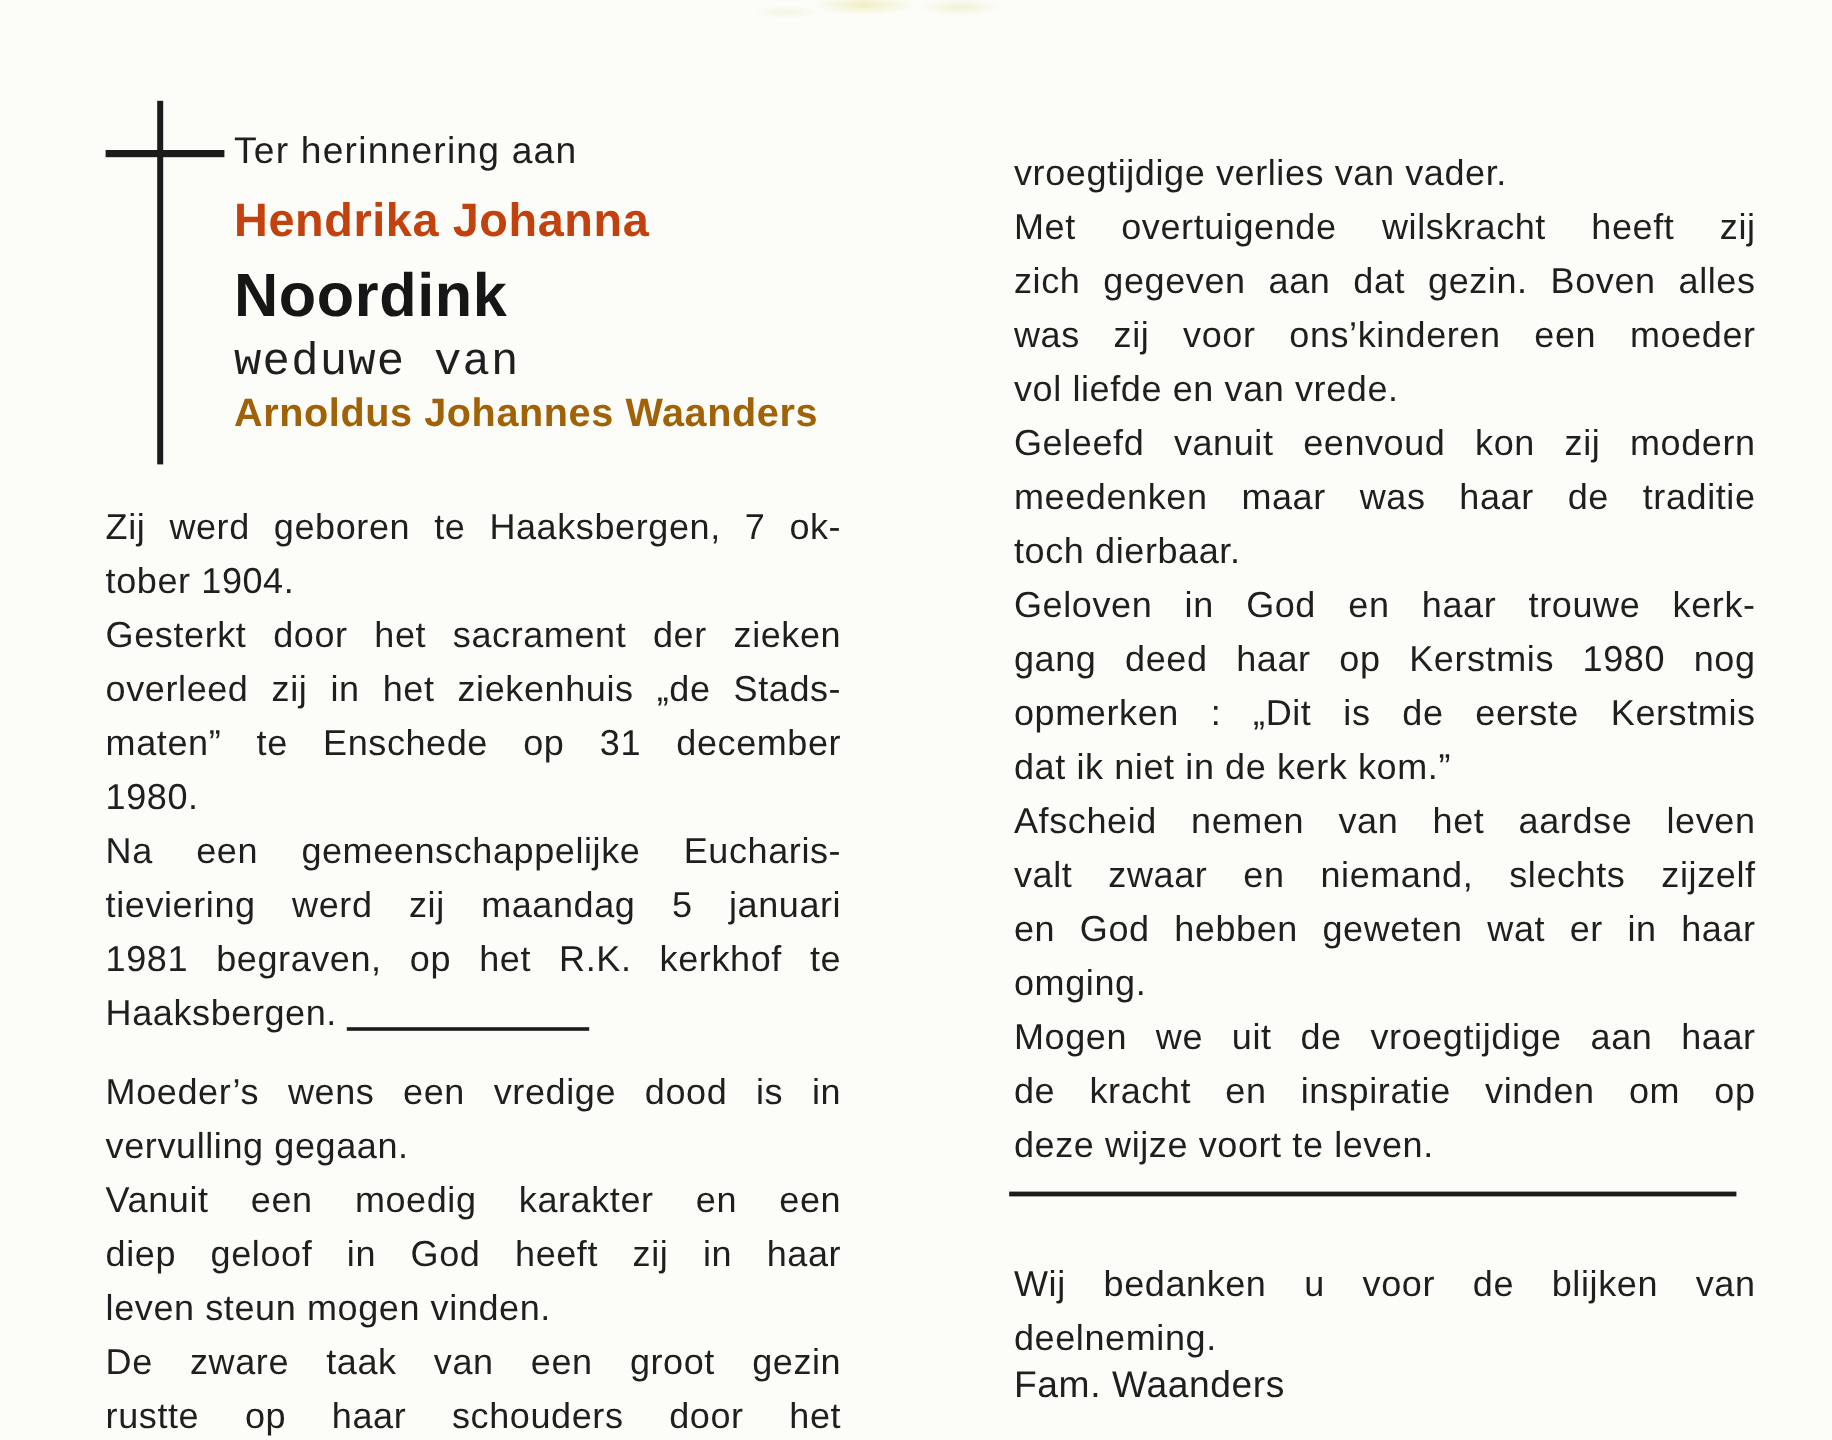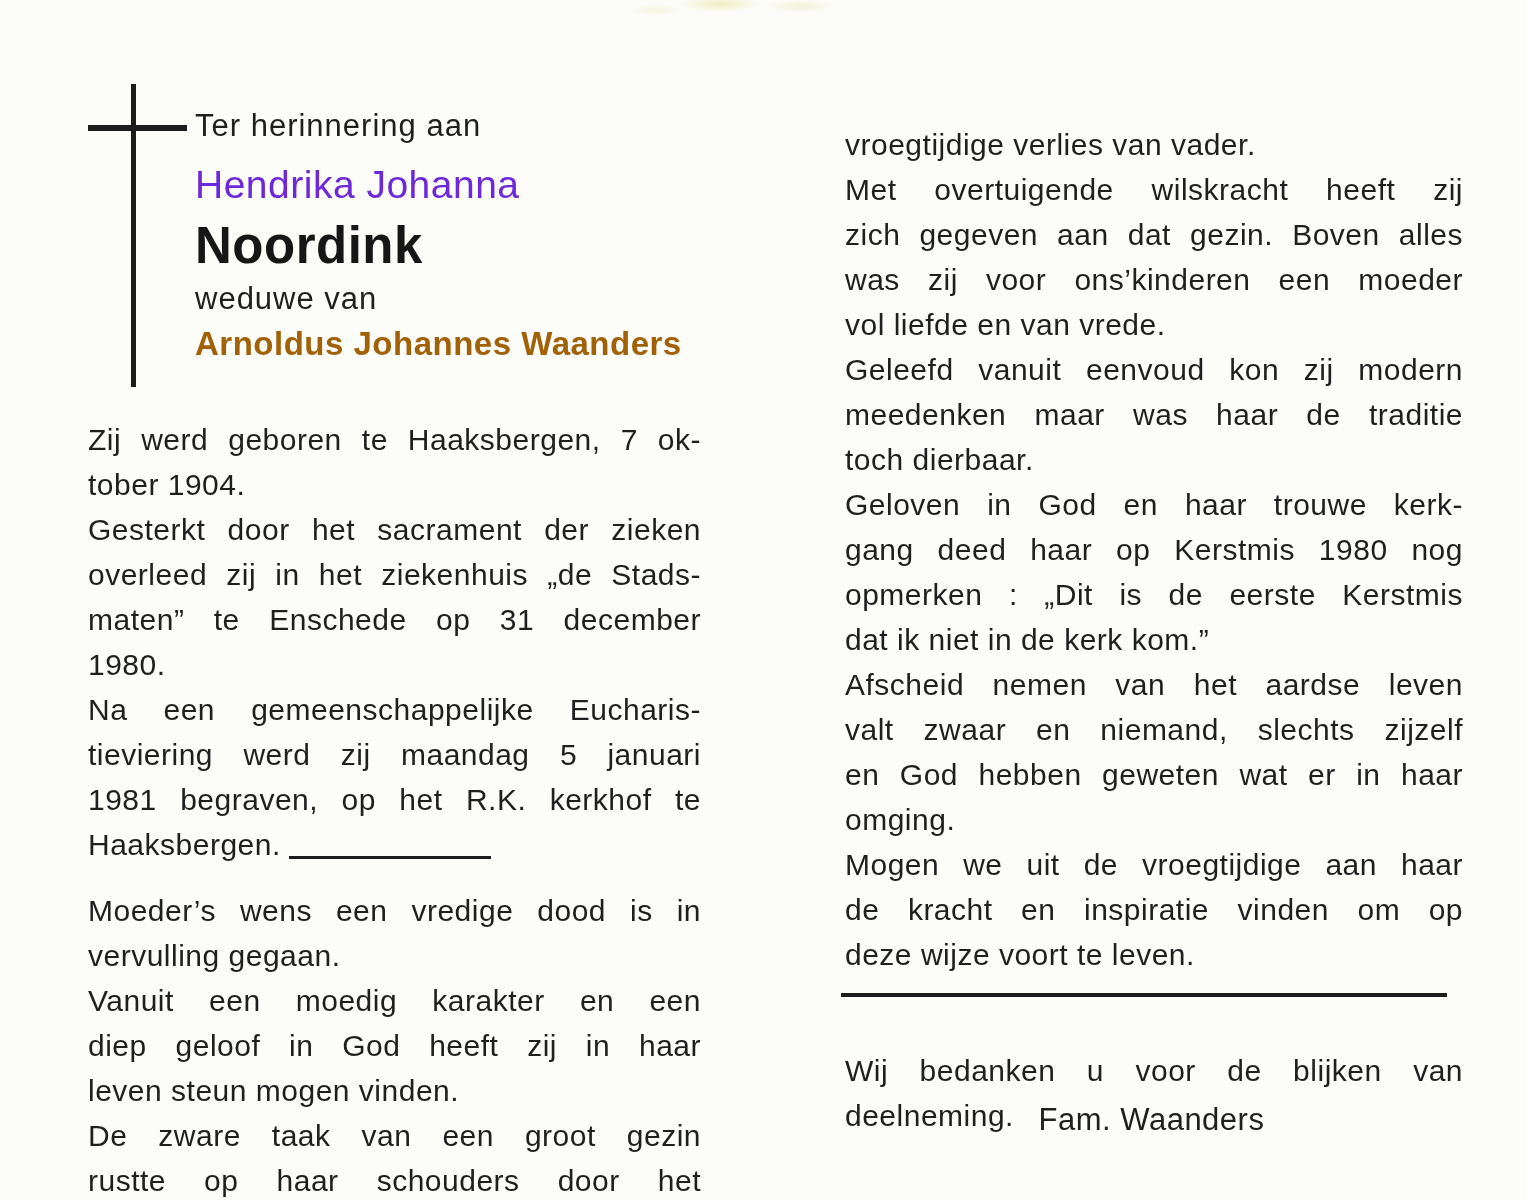--- a/index.html
+++ b/index.html
@@ -35,23 +35,23 @@
   .cross-h {
     position: absolute;
     left: 88px; top: 125px;
     width: 99px; height: 6px;
     background: #1c1c1c;
   }
 
   
   .hline { position: absolute; left: 195px; white-space: nowrap; text-align: center; }
   .intro    { top: 108px; font-size: 31px; letter-spacing: 1px; }
-  .name1    { top: 163px; font-size: 39px; font-weight: normal; letter-spacing: 0.5px; color: #6d28d9; }
+  .name1    { top: 163px; font-size: 39px; font-weight: bold; letter-spacing: 0.5px; color: #c2410c; }
   .name2    { top: 216px; font-size: 51px; font-weight: bold; letter-spacing: 0.5px; color: #161616; }
-  .relation { top: 281px; font-size: 31px; letter-spacing: 1px; }
+  .relation { top: 281px; font-size: 38px; letter-spacing: 1px; font-family: Liberation Mono, monospace; }
   .spouse   { top: 325px; font-size: 33px; font-weight: bold; letter-spacing: 0.5px; color: #a16207; }
 
   
   .col { position: absolute; }
   .col .line {
     height: 45px;
     line-height: 45px;
     font-size: 30px;
     letter-spacing: 0.5px;
     text-align: left;
@@ -66,24 +66,24 @@
   #left-lower { left: 88px;  top: 888px;  width: 613px; }
   #right-col  { left: 845px; top: 86px;   width: 618px; margin-top: 36px; }
   #closing    { left: 845px; top: 1048px; width: 618px; }
 
   .rule { position: absolute; background: #1c1c1c; }
   .rule-left  { left: 289px; top: 856px; width: 202px; height: 3px; }
   .rule-right { left: 841px; top: 993px; width: 606px; height: 4px; }
 
   .signature {
     position: absolute;
-    left: 845px; top: 1102px; width: 613px;
+    left: 845px; top: 1136px; width: 613px;
     font-size: 31px;
     letter-spacing: 0.5px;
-    text-align: center;
+    text-align: left;
     white-space: nowrap;
   }
 </style>
 </head>
 <body>
 
 <div class="page">
 
   <div class="cross-v"></div>
   <div class="cross-h"></div>

